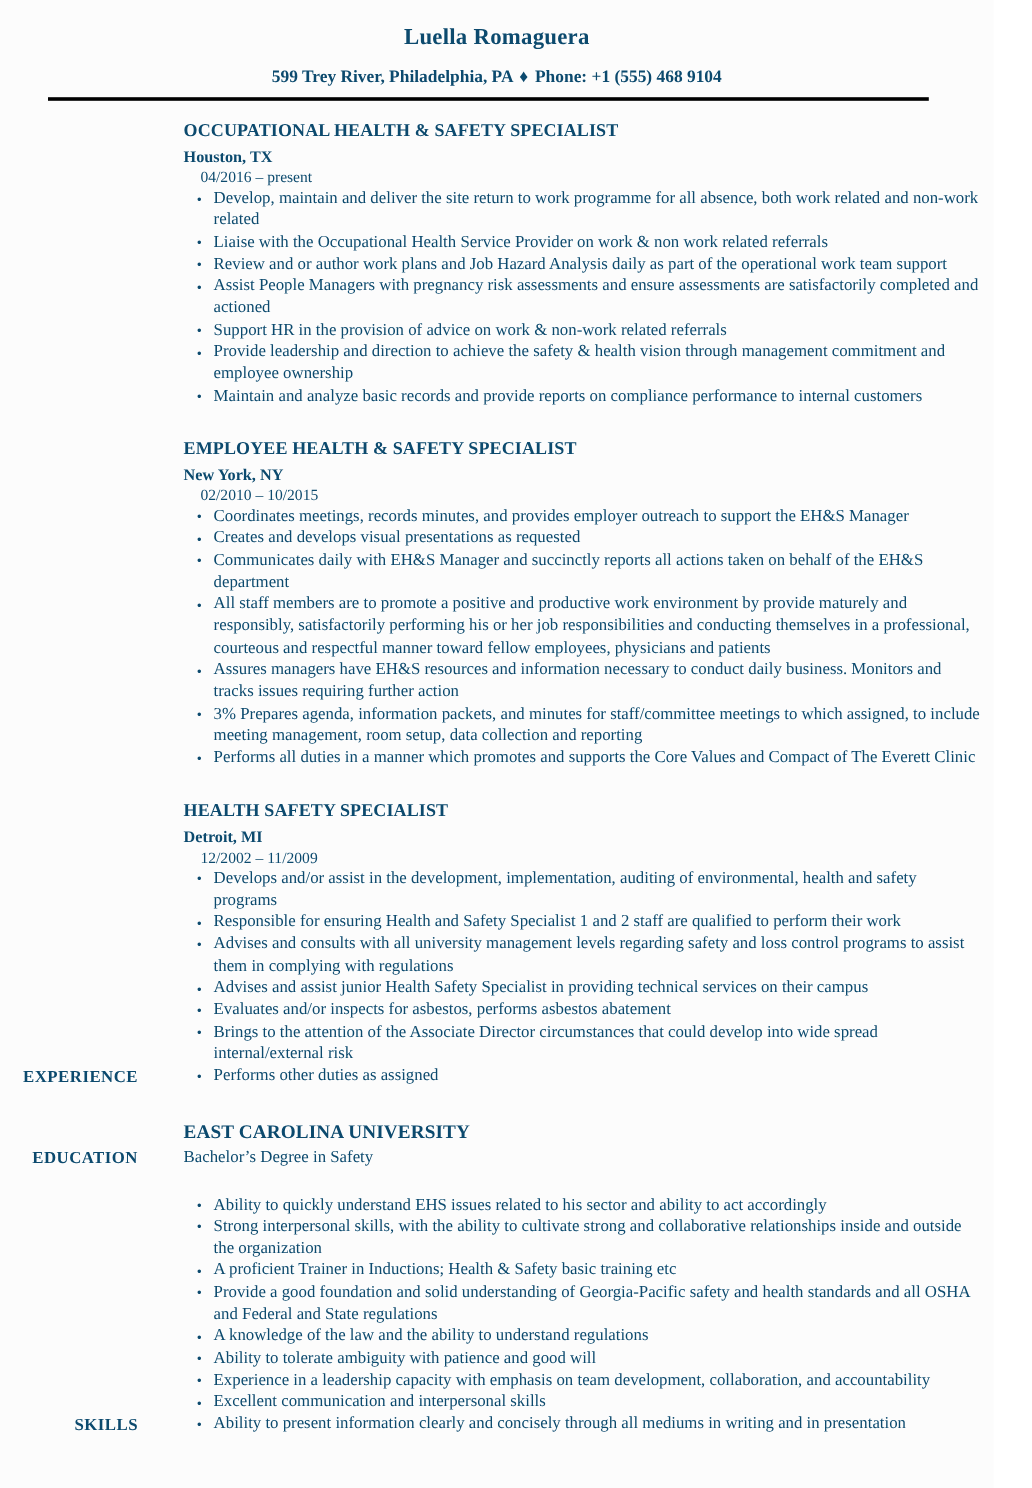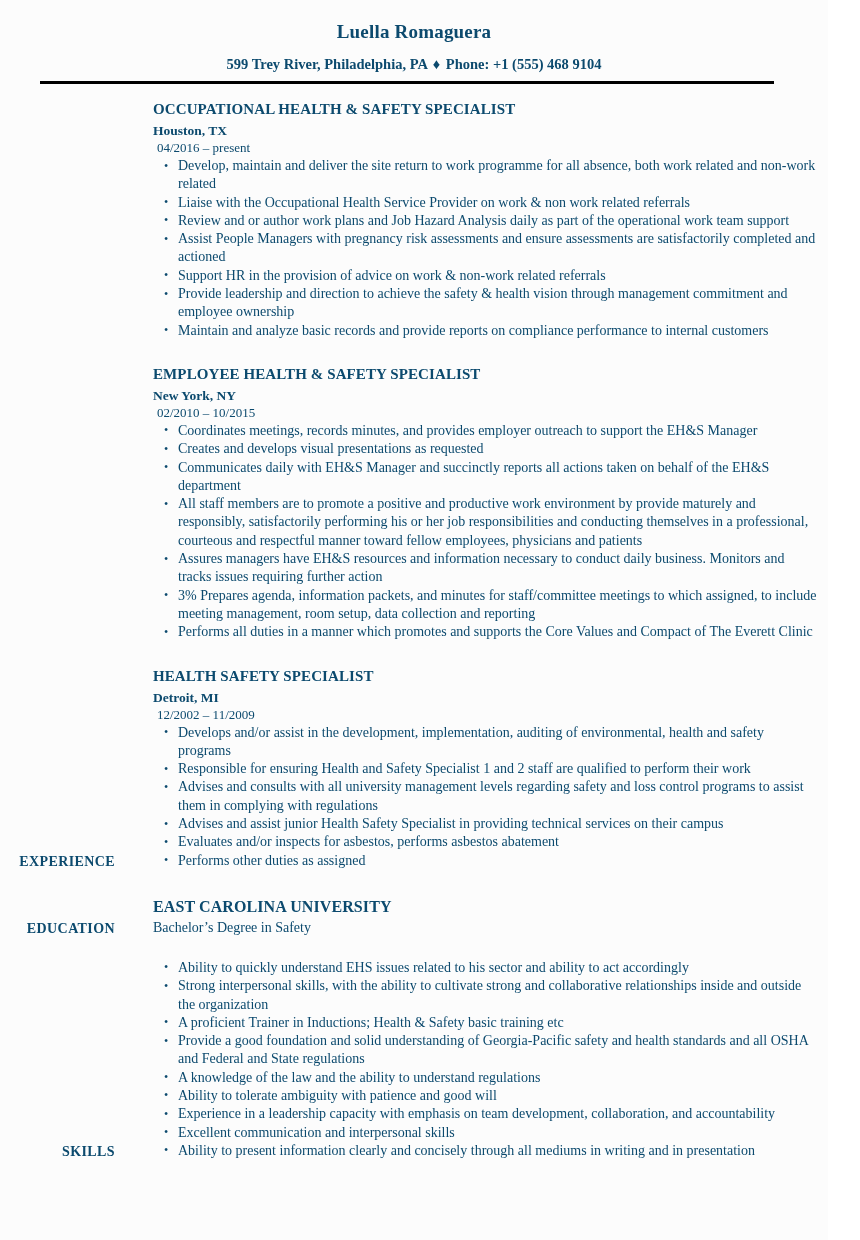--- a/index.html
+++ b/index.html
@@ -79,21 +79,21 @@
   }
   .job-location {
     font-size: 13.5px;
     font-weight: bold;
     line-height: 17px;
     margin: 0;
   }
   .job-dates {
     font-size: 13px;
     line-height: 17px;
-    margin: 0 0 1px 4px;
+    margin: 0 0 1px 14px;
   }
 
   ul.bullets {
     list-style: none;
     margin: 0;
     padding: 0;
   }
   ul.bullets > li {
     position: relative;
     padding-left: 25px;
@@ -176,20 +176,21 @@
         <div class="exp-block">
           <div class="job-title">HEALTH SAFETY SPECIALIST</div>
           <div class="job-location">Detroit, MI</div>
           <div class="job-dates">12/2002 – 11/2009</div>
           <ul class="bullets">
             <li>Develops and/or assist in the development, implementation, auditing of environmental, health and safety programs</li>
             <li>Responsible for ensuring Health and Safety Specialist 1 and 2 staff are qualified to perform their work</li>
             <li>Advises and consults with all university management levels regarding safety and loss control programs to assist them in complying with regulations</li>
             <li>Advises and assist junior Health Safety Specialist in providing technical services on their campus</li>
             <li>Evaluates and/or inspects for asbestos, performs asbestos abatement</li>
+            <li>Brings to the attention of the Associate Director circumstances that could develop into wide spread internal/external risk</li>
             <li>Performs other duties as assigned</li>
           </ul>
         </div>
       </div>
   </div>
 
   <div class="section" style="margin-top:27px;">
     <div class="section-label">EDUCATION</div>
     <div class="section-body">
       <div class="edu-school">EAST CAROLINA UNIVERSITY</div>

